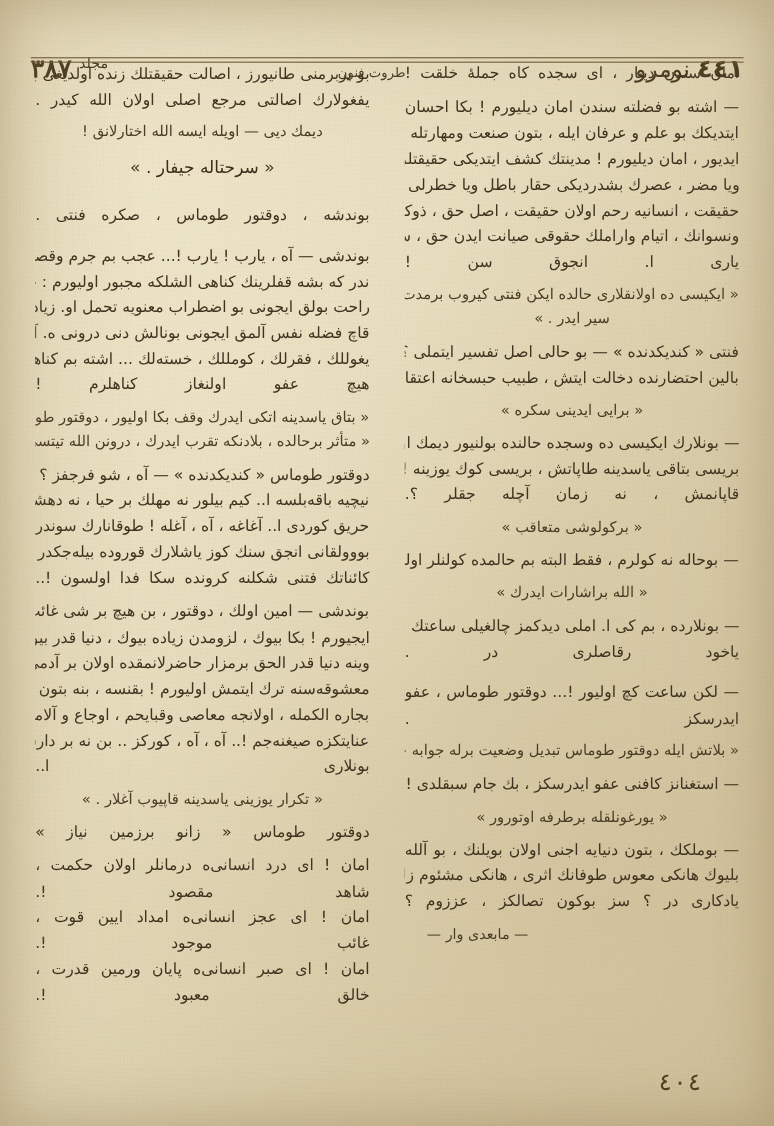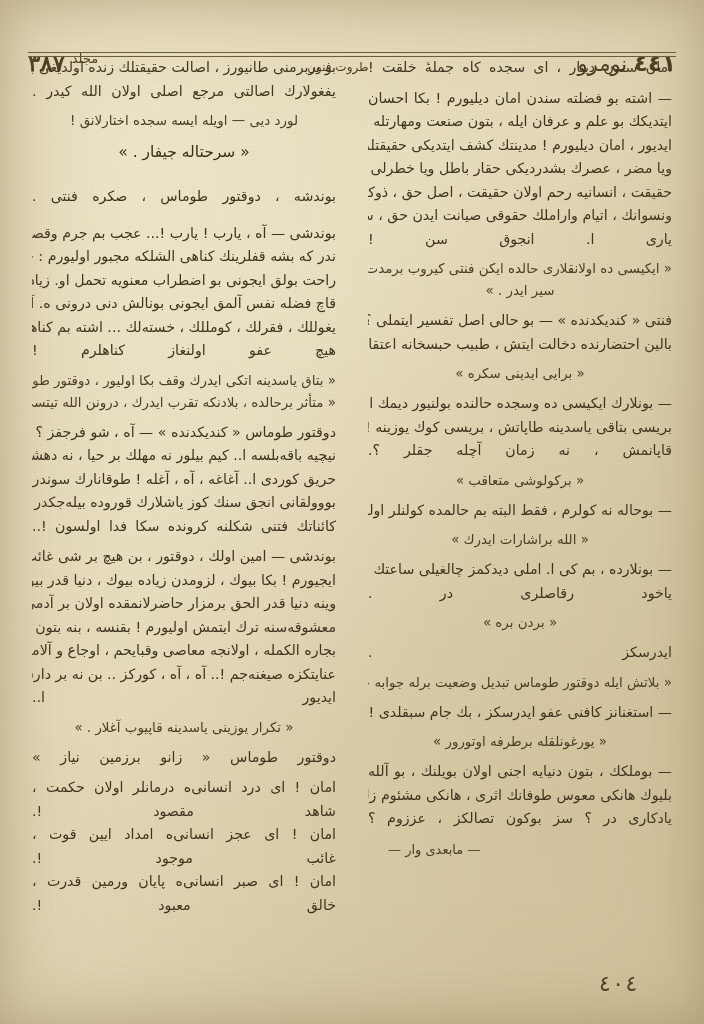--- a/index.html
+++ b/index.html
@@ -211,41 +211,41 @@
         <div class="gap-s"></div>
         <div class="line stage">« ﺑﺮﻛﻮﻟﻮﺷﻰ ﻣﺘﻌﺎﻗﺐ »</div>
         <div class="gap-s"></div>
         <div class="line">— ﺑﻮﺣﺎﻟﻪ ﻧﻪ ﻛﻮﻟﺮﻡ ، ﻓﻘﻂ ﺍﻟﺒﺘﻪ ﺑﻢ ﺣﺎﻟﻤﺪﻩ ﻛﻮﻟﻨﻠﺮ ﺍﻭﻟﺪﻯ ﺩﺭ .</div>
         <div class="gap-s"></div>
         <div class="line stage">« ﺍﻟﻠﻪ ﺑﺮﺍﺷﺎﺭﺍﺕ ﺍﻳﺪﺭﻙ »</div>
         <div class="gap-s"></div>
         <div class="line">— ﺑﻮﻧﻼﺭﺩﻩ ، ﺑﻢ ﻛﻰ ﺍ. ﺍﻣﻠﻰ ﺩﻳﺪﻛﻤﺰ ﭼﺎﻟﻐﻴﻠﻰ ﺳﺎﻋﺘﻚ ﻋﻘﺮﺑﻼﺭﻯ</div>
         <div class="line">ﻳﺎﺧﻮﺩ ﺭﻗﺎﺻﻠﺮﻯ ﺩﺭ .</div>
         <div class="gap-s"></div>
-        <div class="line stage">« ﺑﺮﺩﻥ ﺑﺮﻩ »</div>
-        <div class="gap-s"></div>
+        <div class="gap-s"></div>
+        <div class="line">— ﻟﻜﻦ ﺳﺎﻋﺖ ﻛﭻ ﺍﻭﻟﻴﻮﺭ !... ﺩﻭﻗﺘﻮﺭ ﻃﻮﻣﺎﺱ ، ﻋﻔﻮ</div>
         <div class="line">ﺍﻳﺪﺭﺳﻜﺰ .</div>
         <div class="gap-s"></div>
         <div class="line stage">« ﺑﻼﺗﺶ ﺍﻳﻠﻪ ﺩﻭﻗﺘﻮﺭ ﻃﻮﻣﺎﺱ ﺗﺒﺪﻳﻞ ﻭﺿﻌﻴﺖ ﺑﺮﻟﻪ ﺟﻮﺍﺑﻪ ﺣﺎﺿﺮﻻﻧﻮﺭ »</div>
         <div class="gap-s"></div>
         <div class="line">— ﺍﺳﺘﻐﻨﺎﻧﺰ ﻛﺎﻓﻨﻰ ﻋﻔﻮ ﺍﻳﺪﺭﺳﻜﺰ ، ﺑﻚ ﺟﺎﻡ ﺳﺒﻘﻠﺪﻯ !..</div>
         <div class="gap-s"></div>
         <div class="line stage">« ﻳﻮﺭﻏﻮﻧﻠﻘﻠﻪ ﺑﺮﻃﺮﻓﻪ ﺍﻭﺗﻮﺭﻭﺭ »</div>
         <div class="gap-s"></div>
         <div class="line">— ﺑﻮﻣﻠﻜﻚ ، ﺑﺘﻮﻥ ﺩﻧﻴﺎﻳﻪ ﺍﺟﻨﻰ ﺍﻭﻻﻥ ﺑﻮﻳﻠﻨﻚ ، ﺑﻮ ﺁﻟﻠﻪ</div>
         <div class="line">ﺑﻠﻴﻮﻙ ﻫﺎﻧﻜﻰ ﻣﻌﻮﺱ ﻃﻮﻓﺎﻧﻚ ﺍﺛﺮﻯ ، ﻫﺎﻧﻜﻰ ﻣﺸﺌﻮﻡ ﺯﻟﺰﻟﻪﻧﻚ</div>
         <div class="line">ﻳﺎﺩﻛﺎﺭﻯ ﺩﺭ ؟ ﺳﺰ ﺑﻮﻛﻮﻥ ﺗﺼﺎﻟﻜﺰ ، ﻋﺰﺯﻭﻡ ؟</div>
         <div class="gap-s"></div>
         <div class="line sig">— ﻣﺎﺑﻌﺪﻯ ﻭﺍﺭ —</div>
       </div>
     <div class="col left" id="col-left">
         <div class="line">ﺑﻮ ﺑﺮﺑﺮﻣﻨﻰ ﻃﺎﻧﻴﻮﺭﺯ ، ﺍﺻﺎﻟﺖ ﺣﻘﻴﻘﺘﻠﻚ ﺯﻧﺪﻩ ﺍﻭﻟﺪﻳﻐﻰ ﺑﻴﻠﻮﺭﺯ :</div>
         <div class="line">ﻳﻔﻐﻮﻻﺭﻙ ﺍﺻﺎﻟﺘﻰ ﻣﺮﺟﻊ ﺍﺻﻠﻰ ﺍﻭﻻﻥ ﺍﻟﻠﻪ ﻛﻴﺪﺭ .</div>
         <div class="gap-s"></div>
-        <div class="line stage">ﻟﻮﺭﺩ ﺩﻳﻰ — ﺍﻭﻳﻠﻪ ﺍﻳﺴﻪ ﺳﺠﺪﻩ ﺍﺧﺘﺎﺭﻻﻧﻖ !</div>
+        <div class="line stage">ﺩﻳﻤﻚ ﺩﻳﻰ — ﺍﻭﻳﻠﻪ ﺍﻳﺴﻪ ﺍﻟﻠﻪ ﺍﺧﺘﺎﺭﻻﻧﻖ !</div>
         <div class="gap-s"></div>
         <div class="line heading">« ﺳﺮﺣﺘﺎﻟﻪ ﺟﻴﻔﺎﺭ . »</div>
         <div class="gap-m"></div>
         <div class="gap-s"></div>
         <div class="line">ﺑﻮﻧﺪﺷﻪ ، ﺩﻭﻗﺘﻮﺭ ﻃﻮﻣﺎﺱ ، ﺻﻜﺮﻩ ﻓﻨﺘﻰ .</div>
         <div class="gap-m"></div>
         <div class="line">ﺑﻮﻧﺪﺷﻰ — ﺁﻩ ، ﻳﺎﺭﺏ ! ﻳﺎﺭﺏ !... ﻋﺠﺐ ﺑﻢ ﺟﺮﻡ ﻭﻗﺼﻮﺭﻡ</div>
         <div class="line">ﻧﺪﺭ ﻛﻪ ﺑﺸﻪ ﻗﻔﻠﺮﻳﻨﻚ ﻛﻨﺎﻫﻰ ﺍﻟﺸﻠﻜﻪ ﻣﺠﺒﻮﺭ ﺍﻭﻟﻴﻮﺭﻡ : ﺟﺴﻤﺎً ﺑﺮﺍﺯ</div>
         <div class="line">ﺭﺍﺣﺖ ﺑﻮﻟﻖ ﺍﻳﺠﻮﻧﻰ ﺑﻮ ﺍﺿﻄﺮﺍﺏ ﻣﻌﻨﻮﻳﻪ ﺗﺤﻤﻞ ﺍﻭ. ﺯﻳﺎﺩﻩ ﺑﺮ</div>
         <div class="line">ﻗﺎﭺ ﻓﻀﻠﻪ ﻧﻔﺲ ﺁﻟﻤﻖ ﺍﻳﺠﻮﻧﻰ ﺑﻮﻧﺎﻟﺶ ﺩﻧﻰ ﺩﺭﻭﻧﻰ ﻩ. ﺁﻩ ﺍ...</div>
@@ -260,21 +260,21 @@
         <div class="line">ﺣﺮﻳﻖ ﻛﻮﺭﺩﻯ ﺍ.. ﺁﻏﺎﻏﻪ ، ﺁﻩ ، ﺁﻏﻠﻪ ! ﻃﻮﻗﺎﻧﺎﺭﻙ ﺳﻮﻧﺪﺭﻣﺪﻳﻜﻰ</div>
         <div class="line">ﺑﻮﻭﻭﻟﻘﺎﻧﻰ ﺍﻧﺠﻖ ﺳﻨﻚ ﻛﻮﺯ ﻳﺎﺷﻼﺭﻙ ﻗﻮﺭﻭﺩﻩ ﺑﻴﻠﻪﺟﻜﺪﺭ !. ﺑﺘﻮﻥ</div>
         <div class="line">ﻛﺎﺋﻨﺎﺗﻚ ﻓﺘﻨﻰ ﺷﻜﻠﻨﻪ ﻛﺮﻭﻧﺪﻩ ﺳﻜﺎ ﻓﺪﺍ ﺍﻭﻟﺴﻮﻥ !..</div>
         <div class="gap-s"></div>
         <div class="line">ﺑﻮﻧﺪﺷﻰ — ﺍﻣﻴﻦ ﺍﻭﻟﻚ ، ﺩﻭﻗﺘﻮﺭ ، ﺑﻦ ﻫﻴﭻ ﺑﺮ ﺷﻰ ﻏﺎﺋﺐ</div>
         <div class="line">ﺍﻳﺠﻴﻮﺭﻡ ! ﺑﻜﺎ ﺑﻴﻮﻙ ، ﻟﺰﻭﻣﺪﻥ ﺯﻳﺎﺩﻩ ﺑﻴﻮﻙ ، ﺩﻧﻴﺎ ﻗﺪﺭ ﺑﻴﻮﻙ</div>
         <div class="line">ﻭﻳﻨﻪ ﺩﻧﻴﺎ ﻗﺪﺭ ﺍﻟﺤﻖ ﺑﺮﻣﺰﺍﺭ ﺣﺎﺿﺮﻻﻧﻤﻘﺪﻩ ﺍﻭﻻﻥ ﺑﺮ ﺁﺩﻣﻰ ﻋﺎﺷﻘﻪﺳﻨﻪ .</div>
         <div class="line">ﻣﻌﺸﻮﻗﻪﺳﻨﻪ ﺗﺮﻙ ﺍﻳﺘﻤﺶ ﺍﻭﻟﻴﻮﺭﻡ ! ﺑﻘﻨﺴﻪ ، ﺑﻨﻪ ﺑﺘﻮﻥ ﺑﻴﻜﺴﻠﻜﻢ ،</div>
         <div class="line">ﺑﺠﺎﺭﻩ ﺍﻟﻜﻤﻠﻪ ، ﺍﻭﻻﻧﺠﻪ ﻣﻌﺎﺻﻰ ﻭﻗﺒﺎﻳﺤﻢ ، ﺍﻭﺟﺎﻉ ﻭ ﺁﻻﻣﻠﻪ ﺳﺰﻙ</div>
         <div class="line">ﻋﻨﺎﻳﺘﻜﺰﻩ ﺻﻴﻐﻨﻪﺟﻢ !.. ﺁﻩ ، ﺁﻩ ، ﻛﻮﺭﻛﺰ .. ﺑﻦ ﻧﻪ ﺑﺮ ﺩﺍﺭﺷﻨﻔﺎﻳﻪ</div>
-        <div class="line">ﺍﻳﺪﻳﻮﺭ ﺍ..</div>
+        <div class="line">ﺑﻮﻧﻼﺭﻯ ﺍ..</div>
         <div class="gap-s"></div>
         <div class="line stage">« ﺗﻜﺮﺍﺭ ﻳﻮﺯﻳﻨﻰ ﻳﺎﺳﺪﻳﻨﻪ ﻗﺎﭘﻴﻮﺏ ﺁﻏﻼﺭ . »</div>
         <div class="gap-s"></div>
         <div class="line">ﺩﻭﻗﺘﻮﺭ ﻃﻮﻣﺎﺱ « ﺯﺍﻧﻮ ﺑﺮﺯﻣﻴﻦ ﻧﻴﺎﺯ »</div>
         <div class="gap-s"></div>
         <div class="line">ﺍﻣﺎﻥ ! ﺍﻯ ﺩﺭﺩ ﺍﻧﺴﺎﻧﻰﻩ ﺩﺭﻣﺎﻧﻠﺮ ﺍﻭﻻﻥ ﺣﻜﻤﺖ ،</div>
         <div class="line">ﺷﺎﻫﺪ ﻣﻘﺼﻮﺩ !.</div>
         <div class="line">ﺍﻣﺎﻥ ! ﺍﻯ ﻋﺠﺰ ﺍﻧﺴﺎﻧﻰﻩ ﺍﻣﺪﺍﺩ ﺍﻳﻴﻦ ﻗﻮﺕ ،</div>
         <div class="line">ﻏﺎﺋﺐ ﻣﻮﺟﻮﺩ !.</div>
         <div class="line">ﺍﻣﺎﻥ ! ﺍﻯ ﺻﺒﺮ ﺍﻧﺴﺎﻧﻰﻩ ﭘﺎﻳﺎﻥ ﻭﺭﻣﻴﻦ ﻗﺪﺭﺕ ،</div>

